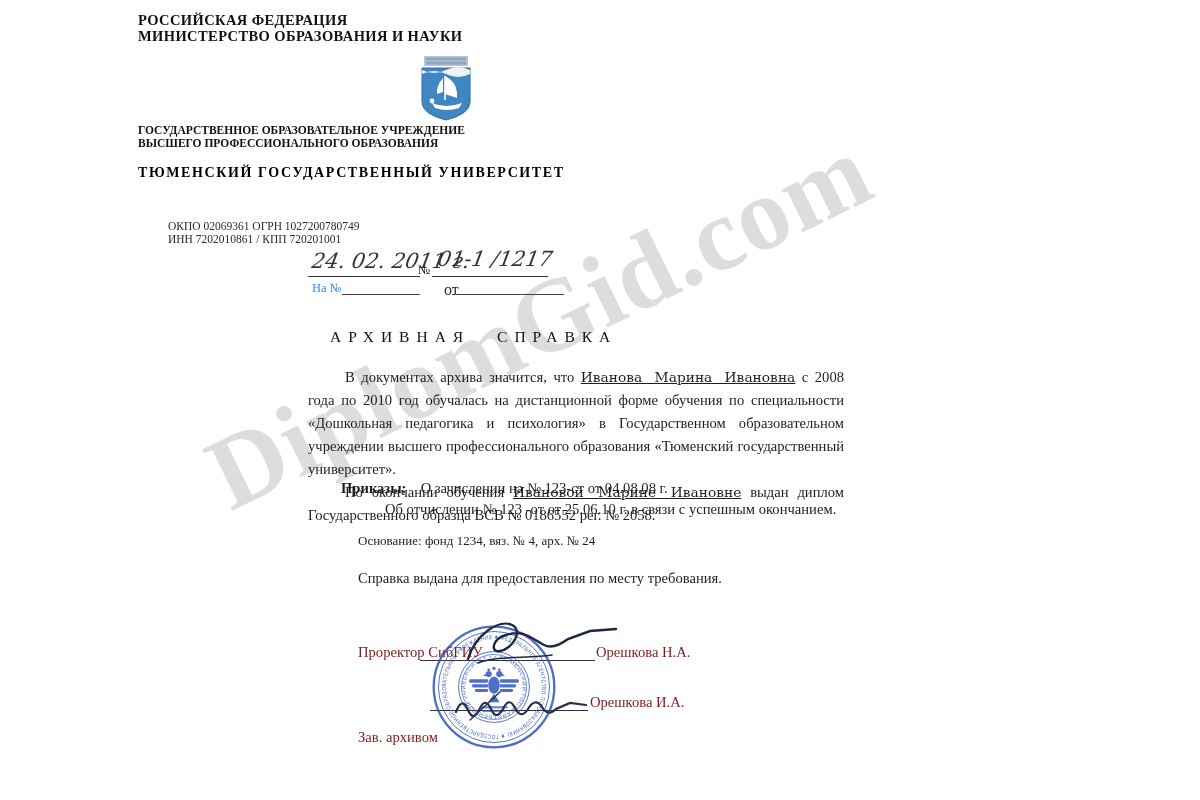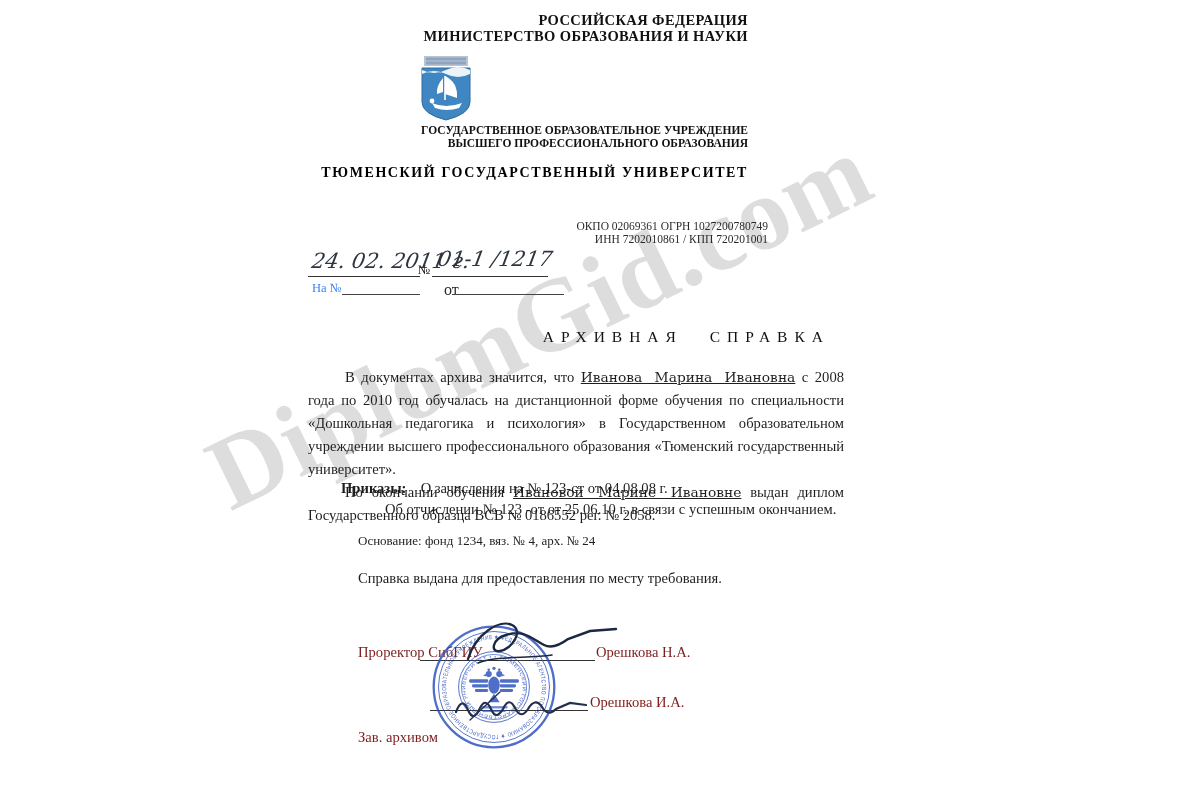--- a/index.html
+++ b/index.html
@@ -1,21 +1,21 @@
 <!DOCTYPE html>
 <html><head>
 <meta charset="utf-8">
 <style>
   * { margin: 0; padding: 0; box-sizing: border-box; }
   html, body { width: 1200px; height: 800px; background: #ffffff; }
   body { font-family: "Liberation Serif", serif; color: #1e1e1e; overflow: hidden; }
   #page { position: relative; width: 1200px; height: 800px; background: #ffffff; }
 
   .abs { position: absolute; }
-  .center { text-align: right; }
+  .center { text-align: left; }
 
   
   #letterhead-top { left: 138px; top: 12px; width: 610px; }
   .lh-line { font-weight: bold; font-size: 14.5px; line-height: 16px; letter-spacing: 0.4px; color: #111; }
 
   #institution-block { left: 138px; top: 124px; width: 610px; }
   .inst-line { font-weight: bold; font-size: 11.5px; line-height: 12.5px; color: #111; }
   .inst-name { font-weight: bold; font-size: 14px; line-height: 20px; letter-spacing: 1.6px; color: #000000; margin-top: 14px; }
 
   #contacts-block { left: 168px; top: 168px; width: 600px; }

